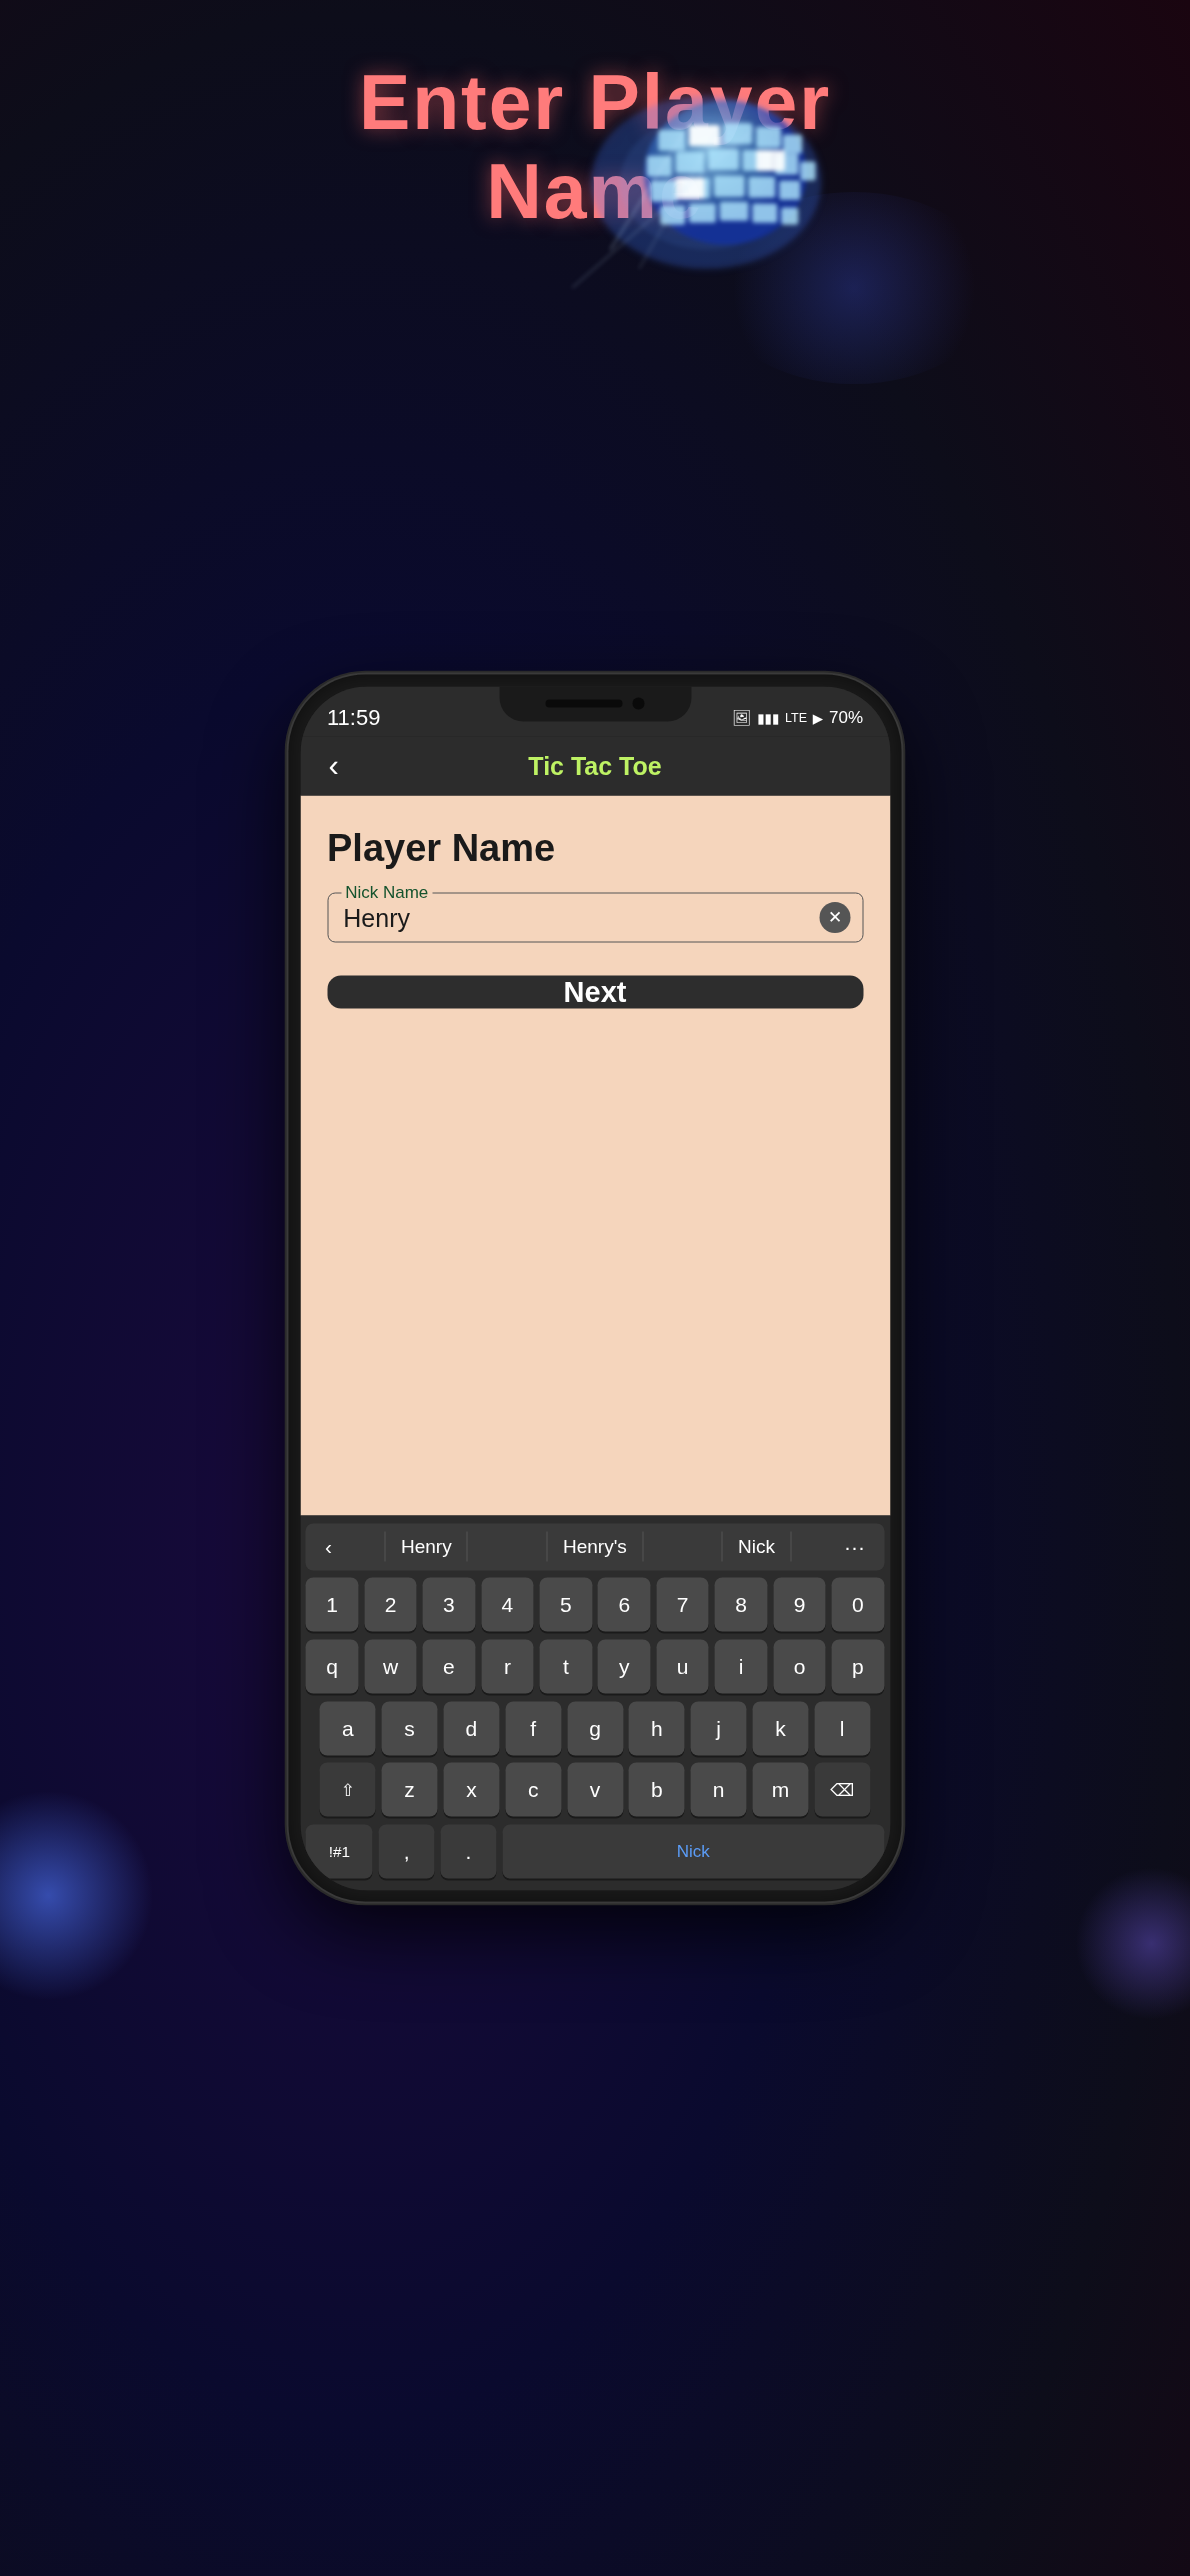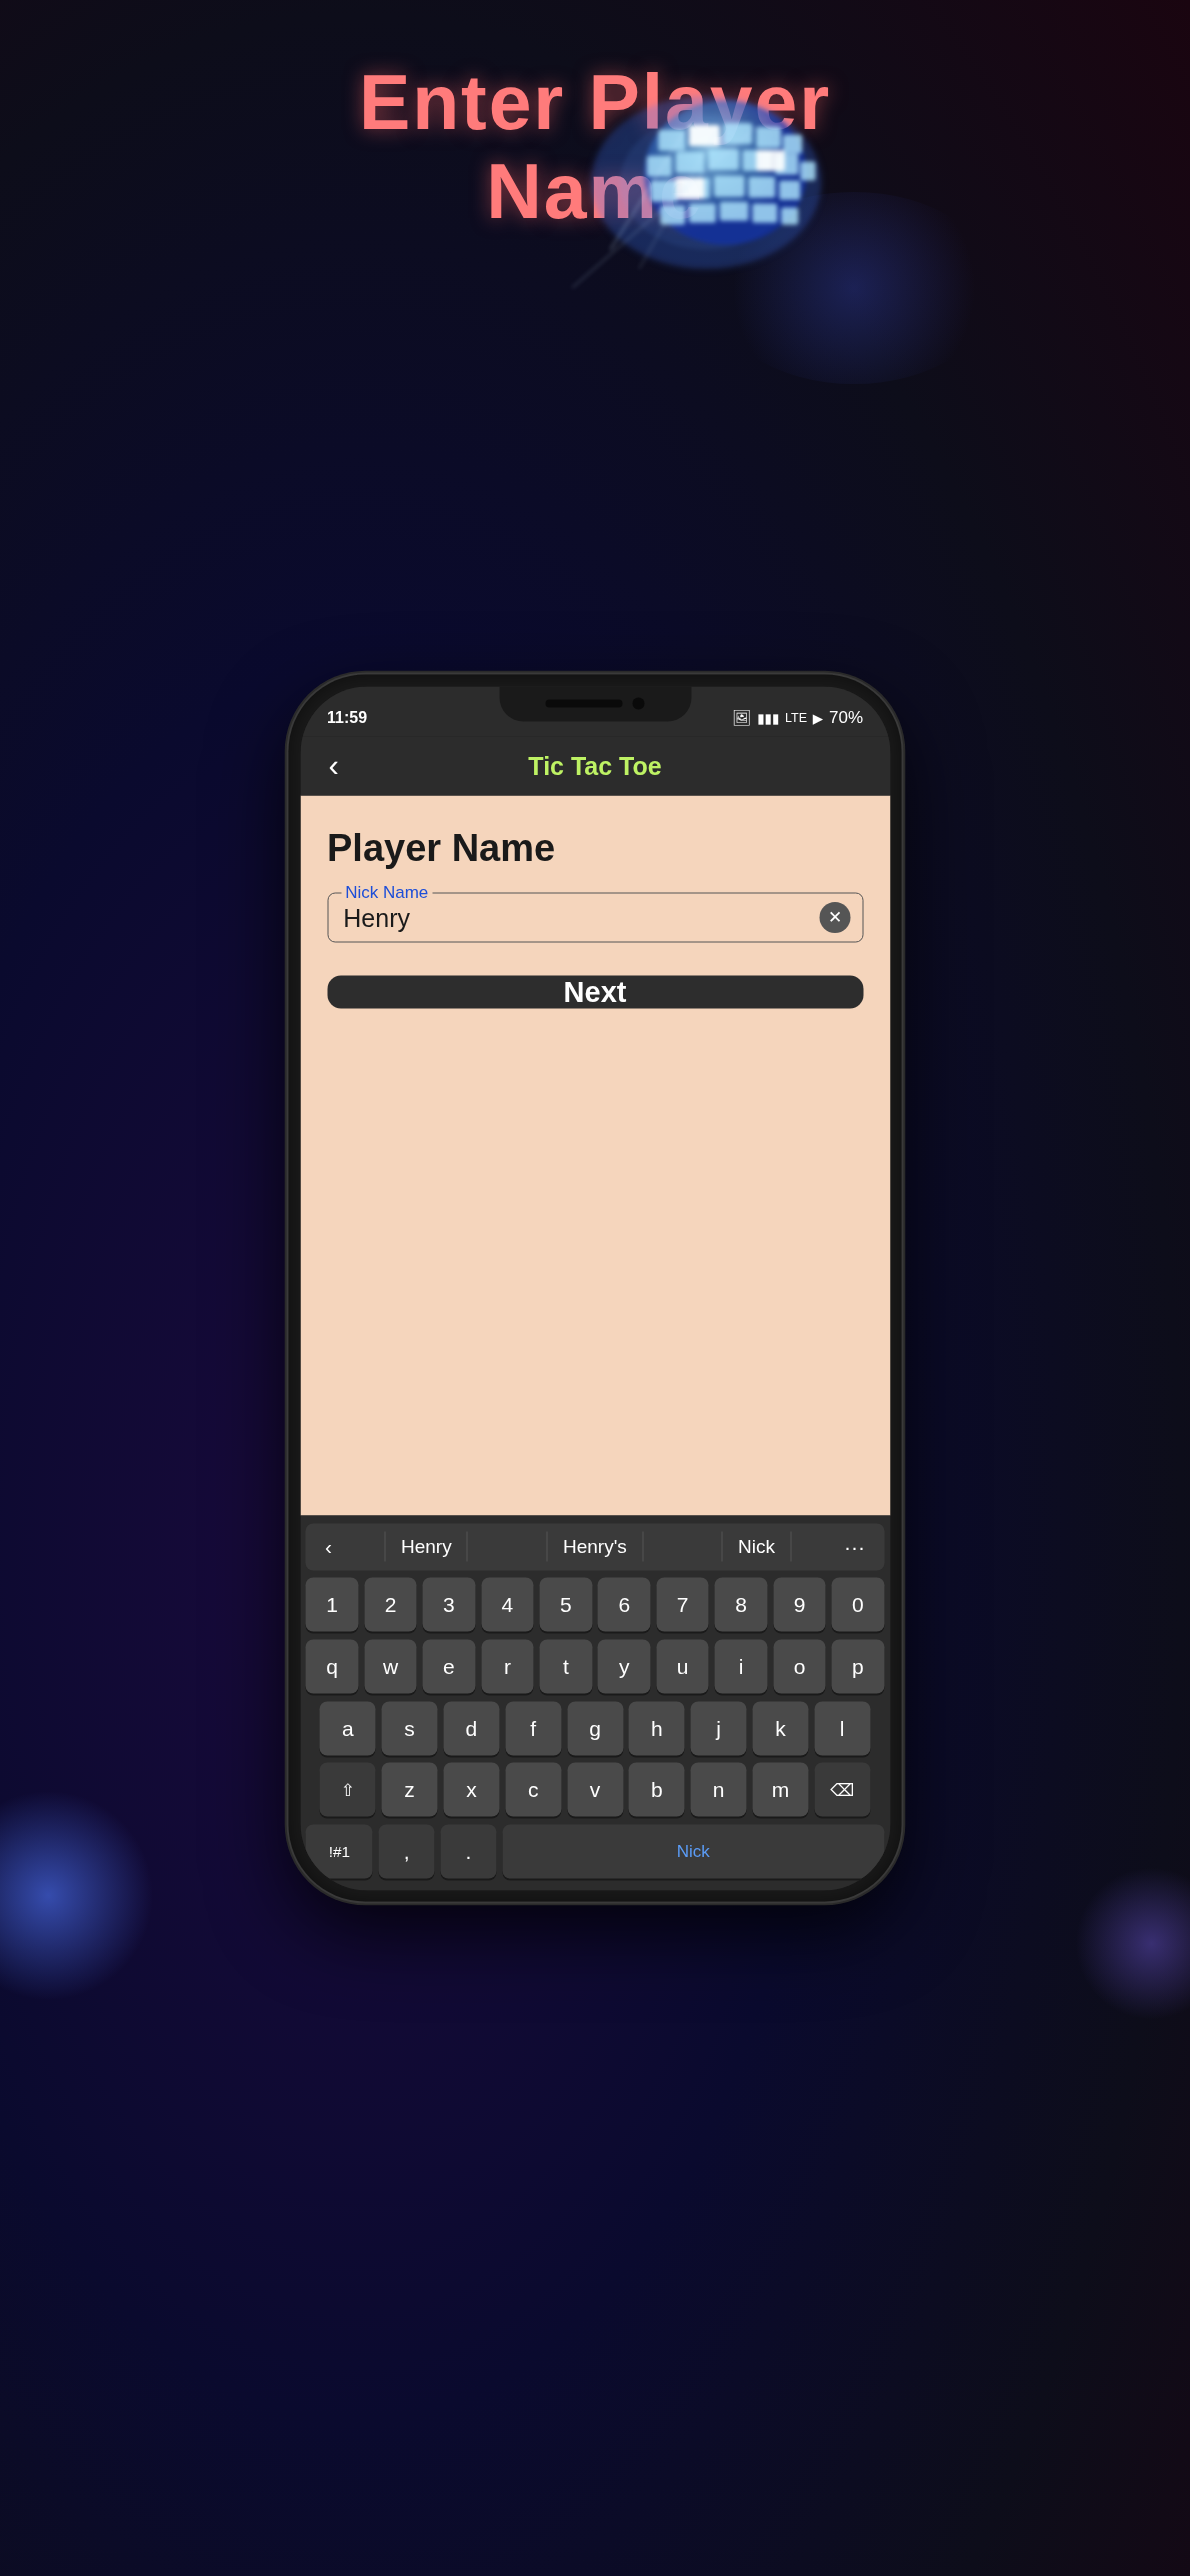--- a/index.html
+++ b/index.html
@@ -130,22 +130,22 @@
       justify-content: space-between;
       align-items: center;
       padding: 13.4px 27px 0 27px;
       height: 50px;
       background: #2c2c2c;
       position: relative;
       z-index: 50;
     }
     .status-time {
       color: white;
-      font-size: 16px;
-      font-weight: 700;
+      font-size: 22px;
+      font-weight: 400;
     }
     .status-icons {
       display: flex;
       align-items: center;
       gap: 5.8px;
     }
     .status-icons span {
       color: white;
       font-size: 15.3px;
     }
@@ -194,21 +194,21 @@
       border: 1.9px solid #555;
       border-radius: 7.7px;
       background: #f5d5bc;
       padding: 9.6px 15.3px 9.6px 15.3px;
     }
     .input-float-label {
       position: absolute;
       top: -11.5px;
       left: 13.4px;
       background: #f5d5bc;
-      color: #1d4ed8;
+      color: #14532d;
       font-size: 17px;
       padding: 0 3.8px;
     }
     .input-field {
       width: 100%;
       background: transparent;
       border: none;
       outline: none;
       font-size: 25px;
       color: #1a1a1a;

